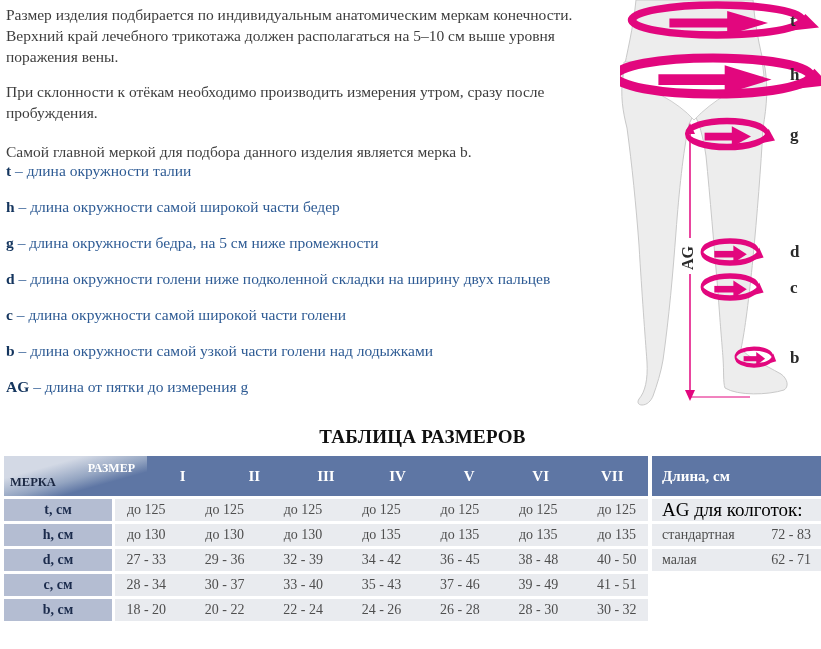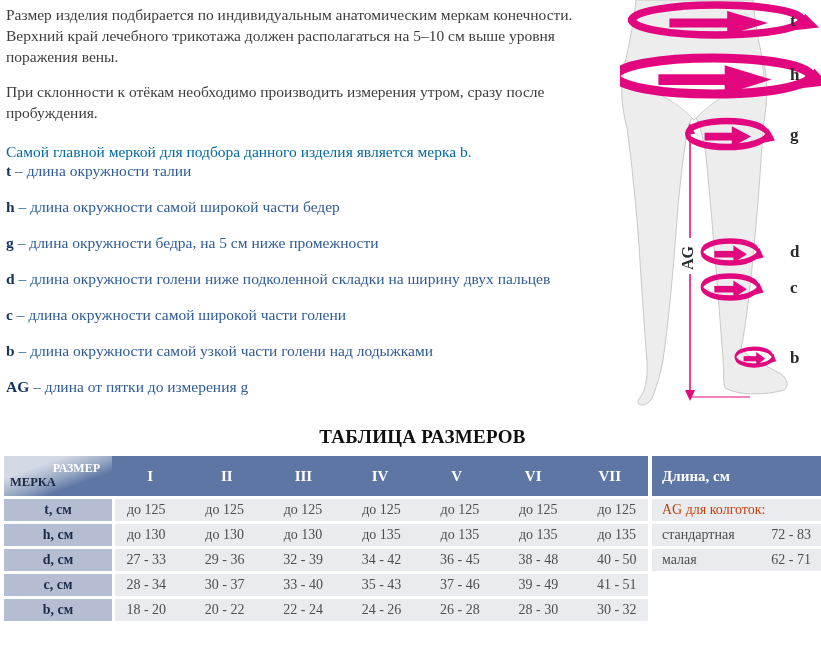--- a/index.html
+++ b/index.html
@@ -3,58 +3,59 @@
 <meta charset="utf-8">
 <style>
   html,body { margin:0; padding:0; background:#ffffff; }
   .page {
     position:relative; width:821px; height:649px; background:#ffffff;
     font-family:Liberation Serif, serif; overflow:hidden;
   }
   
   .intro { position:absolute; left:6px; top:4px; width:622px; }
   .intro p { margin:0 0 14px 0; font-size:15.5px; line-height:21px; color:#3d3d3d; }
-  .intro .highlight { color:#0369a1; margin-top:18px; margin-bottom:16px; }
+  .intro .highlight { color:#404040; margin-top:18px; margin-bottom:16px; }
   .defs { position:absolute; left:6px; top:160px; width:640px; }
   .def-item { font-size:15.5px; line-height:21px; margin-bottom:15px; color:#2e5b94; }
   .def-key { font-weight:bold; color:#14355e; }
   
   .diagram { position:absolute; left:620px; top:0; width:201px; height:430px; }
   
   .table-title {
     position:absolute; top:426px; left:12px; width:821px; text-align:center;
     font-size:19px; font-weight:bold; color:#101010; letter-spacing:0.3px;
   }
   
   .size-table { position:absolute; left:4px; top:456px; width:644px; }
   .st-header { display:flex; height:40px; }
   .st-corner {
     position:relative; width:108px; flex:0 0 108px;
     background:linear-gradient(to left top, #5e76a4 30%, #93a4c1 46%, #d3d9e5 72%);
+    padding-left:35px;
   }
   .st-corner .corner-top { position:absolute; top:5px; right:12px; font-size:12px; font-weight:bold; color:#ffffff; }
   .st-corner .corner-bottom { position:absolute; bottom:6px; left:6px; font-size:12.5px; font-weight:bold; color:#1a2742; }
   .st-cols { flex:1; display:flex; background:#5e76a4; }
   .st-col { flex:1; display:flex; align-items:center; justify-content:center;
             color:#ffffff; font-weight:bold; font-size:15px; }
   .st-row { display:flex; height:22px; margin-top:3px;border-radius:8px; }
   .st-label { width:108px; flex:0 0 108px; margin-right:3px; background:#b4bdd2;
               display:flex; align-items:center; justify-content:center;
               font-weight:bold; font-size:14px; color:#1b2b4c; }
   .st-cells { flex:1; display:flex; background:#e9ebef;gap:16px; }
   .st-cell { flex:1; display:flex; align-items:center; justify-content:center;
              font-size:14px; color:#4e4e4e; }
   
   .length-panel { position:absolute; left:652px; top:456px; width:169px;border-radius:6px; }
   .lp-header { height:40px; background:#5e76a4; color:#ffffff; font-weight:bold;
                font-size:15px; line-height:40px; padding-left:10px; box-sizing:border-box; }
   .lp-row { height:22px; margin-top:3px; background:#e9ebef; display:flex;
             align-items:center; justify-content:space-between; padding:0 10px;
             box-sizing:border-box; font-size:14px; color:#4e4e4e; }
-  .lp-row.lp-sub { color:#c2410c; font-size:14px; justify-content:flex-start; }
+  .lp-row.lp-sub { color:#000000; font-size:19px; justify-content:flex-start; }
 </style>
 </head>
 <body>
 
 <div class="page">
 
   <div class="intro">
     <p>Размер изделия подбирается по индивидуальным анатомическим меркам конечности. Верхний край лечебного трикотажа должен располагаться на 5–10 см выше уровня поражения вены.</p>
     <p>При склонности к отёкам необходимо производить измерения утром, сразу после пробуждения.</p>
     <p class="highlight">Самой главной меркой для подбора данного изделия является мерка b.</p>

